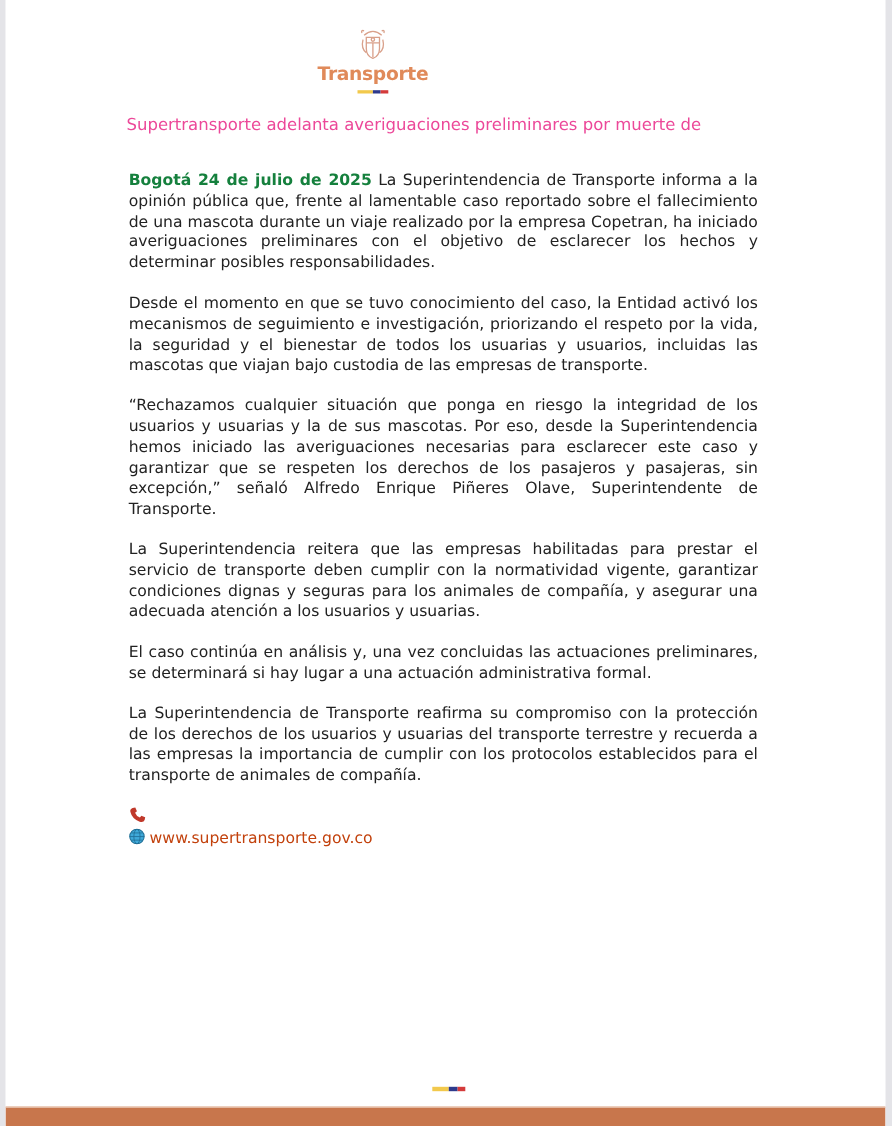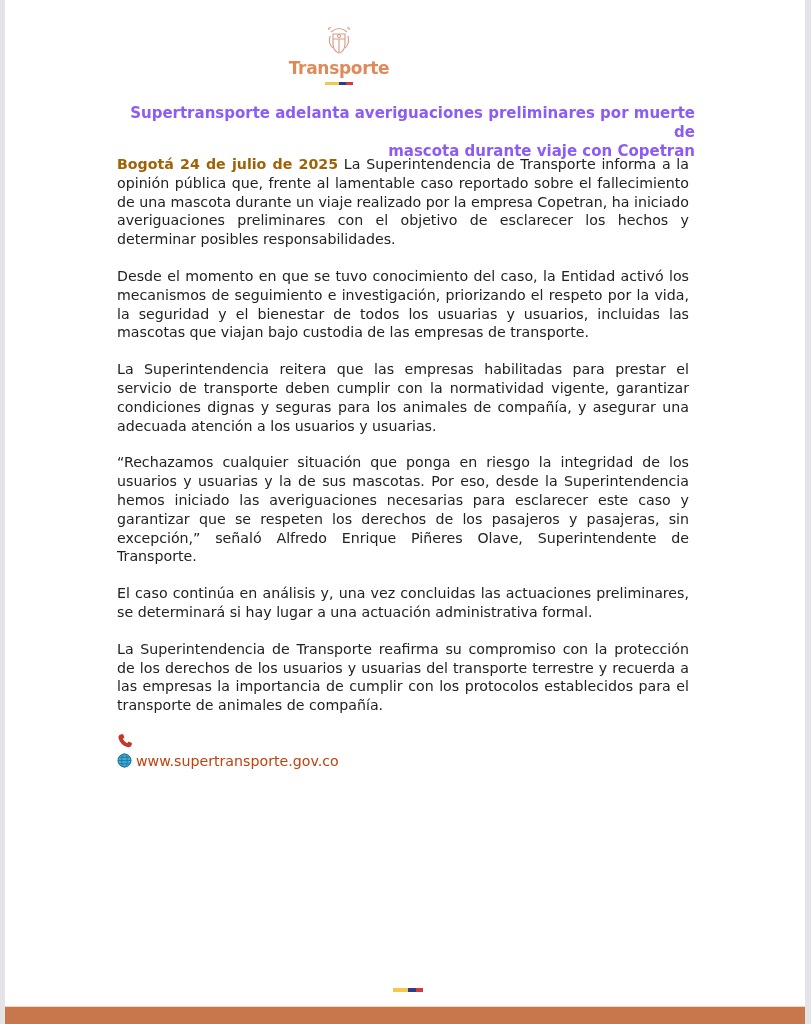--- a/index.html
+++ b/index.html
@@ -58,44 +58,44 @@
     }
     .flag-bar .y { flex: 2; background: #f2c94c; }
     .flag-bar .b { flex: 1; background: #2e3a8c; }
     .flag-bar .r { flex: 1; background: #d43b3b; }
 
     .title {
       position: absolute;
       top: 104px;
       left: 110px;
       width: 580px;
-      text-align: right;
+      text-align: left;
       font-family: "DejaVu Sans", sans-serif;
-      font-weight: bold;
+      font-weight: normal;
       font-size: 15px;
       line-height: 19px;
-      color: #8b5cf6;
+      color: #ec4899;
       margin: 0;
     }
     .body {
       position: absolute;
       top: 155px;
       left: 112px;
       width: 572px;
       font-family: "DejaVu Sans", sans-serif;
       font-size: 14.2px;
       line-height: 18.8px;
       color: #222;
       text-align: justify;
     }
     .body p {
       margin: 0 0 18px 0;
     }
     .body p.contact { margin-bottom: 0; text-align: left; }
-    .body strong { color: #a16207; }
+    .body strong { color: #15803d; }
     .icon-inline {
       display: inline-block;
       vertical-align: -2px;
       margin-right: 4px;
     }
     .link {
       color: #c2410c;
       text-decoration: none;
     }
     .footer-flag {
@@ -141,31 +141,30 @@
           <span class="y"></span>
           <span class="b"></span>
           <span class="r"></span>
         </div>
     </div>
 
   </div>
 
   <h1 class="title">
     <span>Supertransporte adelanta averiguaciones preliminares por muerte de</span><br>
-    <span>mascota durante viaje con Copetran</span>
   </h1>
 
   <div class="body">
     <p>
       <strong>Bogotá 24 de julio de 2025</strong>
       <span>La Superintendencia de Transporte informa a la opinión pública que, frente al lamentable caso reportado sobre el fallecimiento de una mascota durante un viaje realizado por la empresa Copetran, ha iniciado averiguaciones preliminares con el objetivo de esclarecer los hechos y determinar posibles responsabilidades.</span>
     </p>
     <p>Desde el momento en que se tuvo conocimiento del caso, la Entidad activó los mecanismos de seguimiento e investigación, priorizando el respeto por la vida, la seguridad y el bienestar de todos los usuarias y usuarios, incluidas las mascotas que viajan bajo custodia de las empresas de transporte.</p>
+    <p>“Rechazamos cualquier situación que ponga en riesgo la integridad de los usuarios y usuarias y la de sus mascotas. Por eso, desde la Superintendencia hemos iniciado las averiguaciones necesarias para esclarecer este caso y garantizar que se respeten los derechos de los pasajeros y pasajeras, sin excepción,” señaló Alfredo Enrique Piñeres Olave, Superintendente de Transporte.</p>
     <p>La Superintendencia reitera que las empresas habilitadas para prestar el servicio de transporte deben cumplir con la normatividad vigente, garantizar condiciones dignas y seguras para los animales de compañía, y asegurar una adecuada atención a los usuarios y usuarias.</p>
-    <p>“Rechazamos cualquier situación que ponga en riesgo la integridad de los usuarios y usuarias y la de sus mascotas. Por eso, desde la Superintendencia hemos iniciado las averiguaciones necesarias para esclarecer este caso y garantizar que se respeten los derechos de los pasajeros y pasajeras, sin excepción,” señaló Alfredo Enrique Piñeres Olave, Superintendente de Transporte.</p>
     <p>El caso continúa en análisis y, una vez concluidas las actuaciones preliminares, se determinará si hay lugar a una actuación administrativa formal.</p>
     <p>La Superintendencia de Transporte reafirma su compromiso con la protección de los derechos de los usuarios y usuarias del transporte terrestre y recuerda a las empresas la importancia de cumplir con los protocolos establecidos para el transporte de animales de compañía.</p>
     <p class="contact">
       <svg class="icon-inline" width="16" height="16" viewBox="0 0 16 16">
         <path d="M3.5 1.5 L6 1 L7.5 4.5 L5.8 5.8 Q7 9 10.2 10.2 L11.5 8.5 L15 10 L14.5 12.5 Q13.5 15 10 14 Q3 11.5 1.5 5 Q1 2.5 3.5 1.5 Z" fill="#c0392b"></path>
       </svg><br>
       <svg class="icon-inline" width="15" height="15" viewBox="0 0 16 16">
         <circle cx="8" cy="8" r="7" fill="#3fa9d9" stroke="#1f6f96" stroke-width="1"></circle>
         <ellipse cx="8" cy="8" rx="3" ry="7" fill="none" stroke="#1f6f96" stroke-width="0.8"></ellipse>
         <path d="M1 8 H15 M2.5 4.5 H13.5 M2.5 11.5 H13.5" stroke="#1f6f96" stroke-width="0.8"></path>

